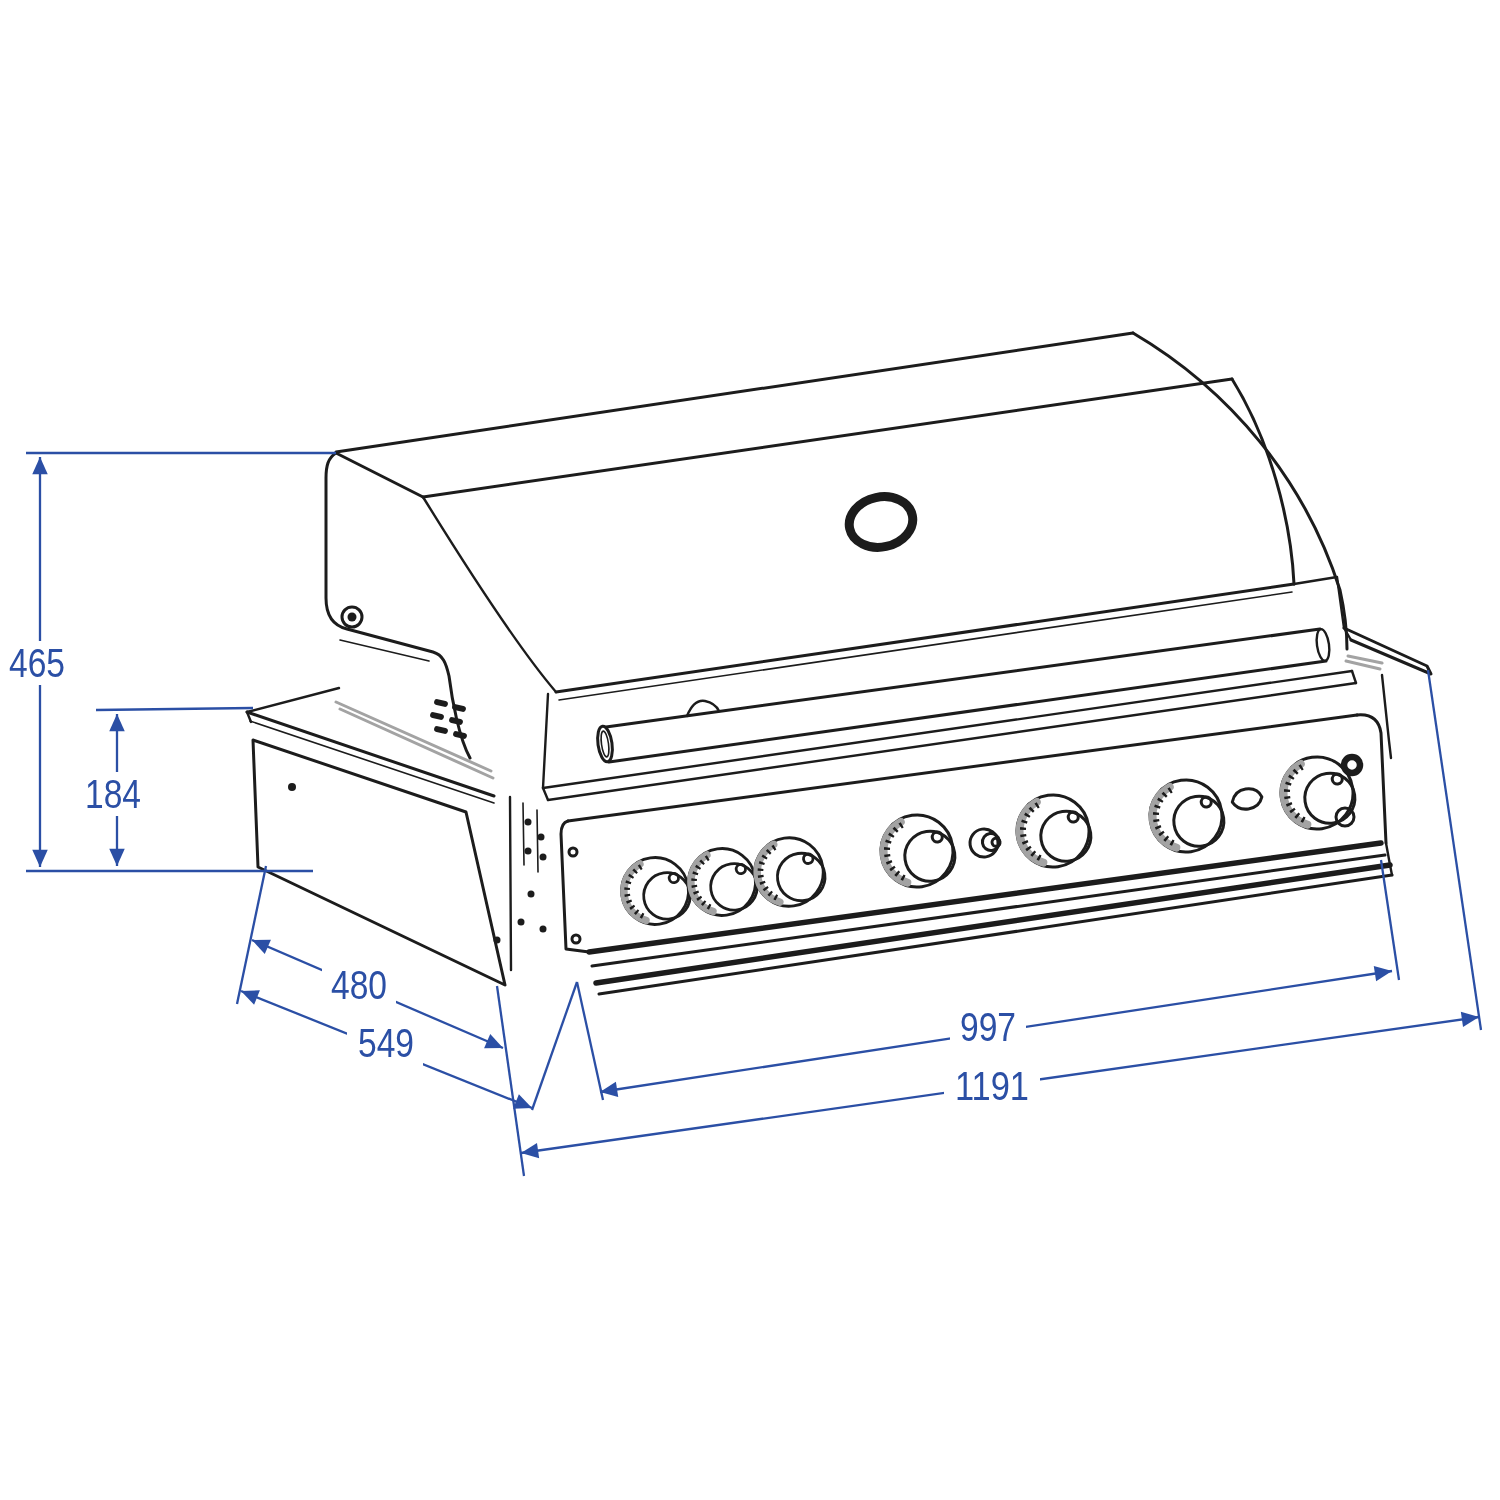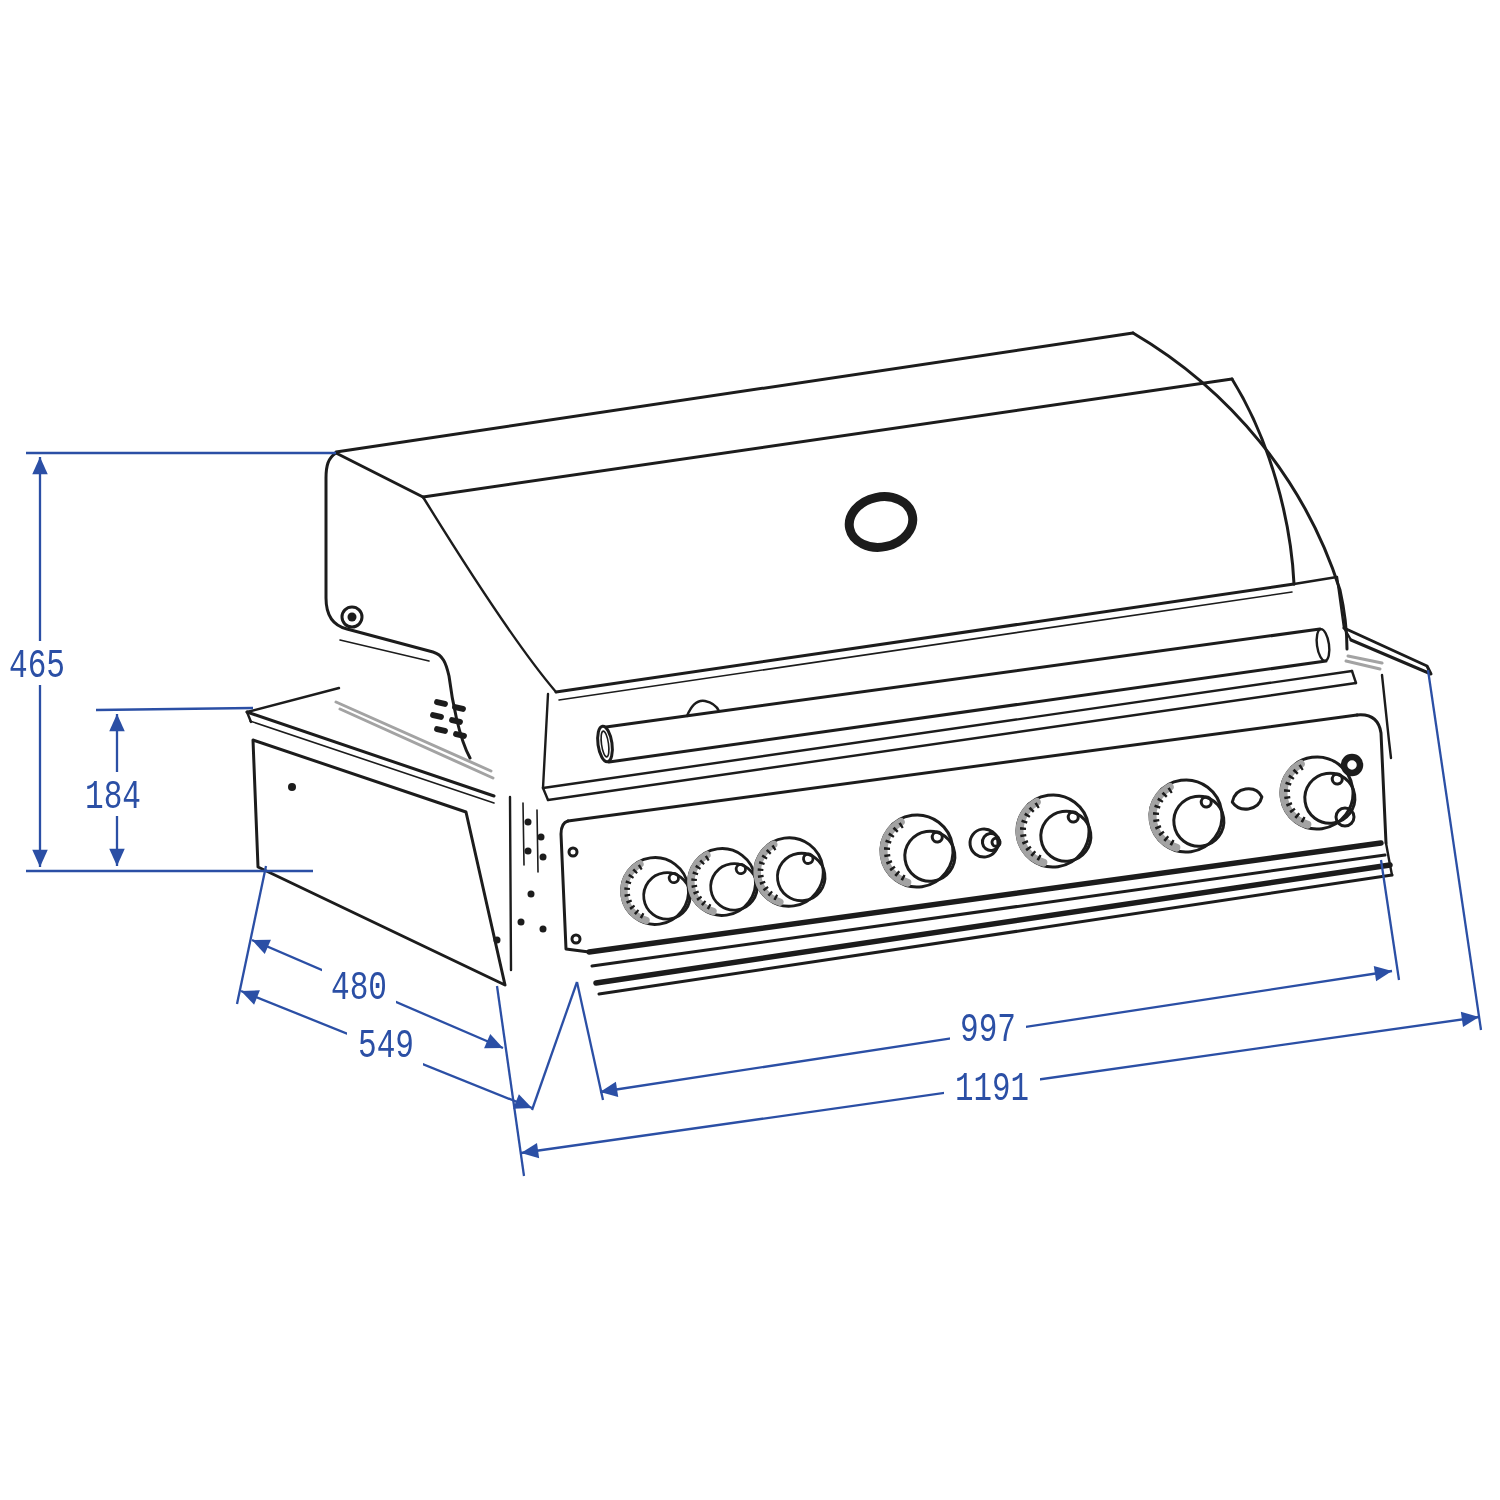--- a/index.html
+++ b/index.html
@@ -1,17 +1,17 @@
 <!DOCTYPE html>
 <html><head>
 <meta charset="utf-8">
 <style>
   html,body{margin:0;padding:0;background:#fff;}
   .canvas{position:relative;width:1500px;height:1500px;background:#ffffff;overflow:hidden;
-          font-family:Liberation Mono, monospace;text-align:center;}
+          font-family:Liberation Sans, sans-serif;text-align:center;}
   svg{position:absolute;inset:0;}
   svg *{vector-effect:none;}
   .ln{fill:none;stroke:#1c1c1c;stroke-width:3;stroke-linecap:round;stroke-linejoin:round;}
   .thin{stroke-width:1.6;}
   .mid{stroke-width:2.4;}
   .thick{stroke-width:5.5;}
   .gray{stroke:#a3a3a3;}
   .screw{fill:#1c1c1c;stroke:none;}
   .dim{fill:none;stroke:#2b4fa5;stroke-width:2.3;stroke-linecap:butt;}
   .dim-text{font-size:40px;fill:#2b4fa5;stroke:none;}

